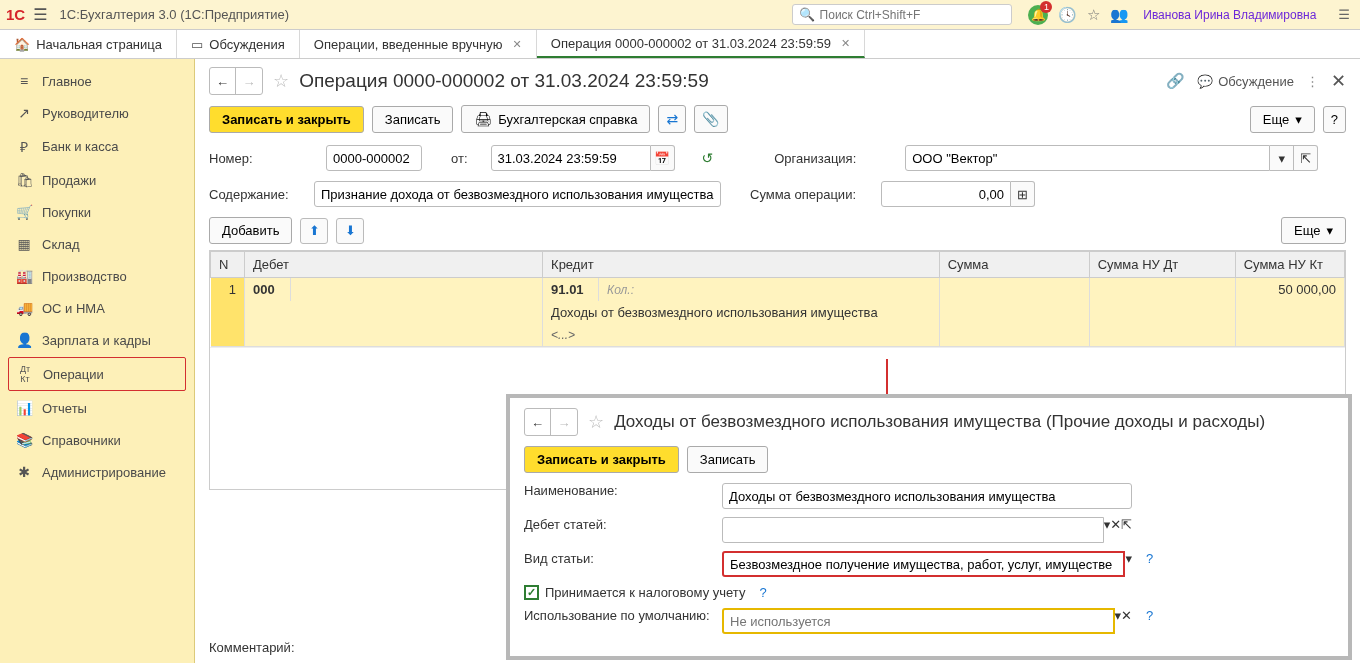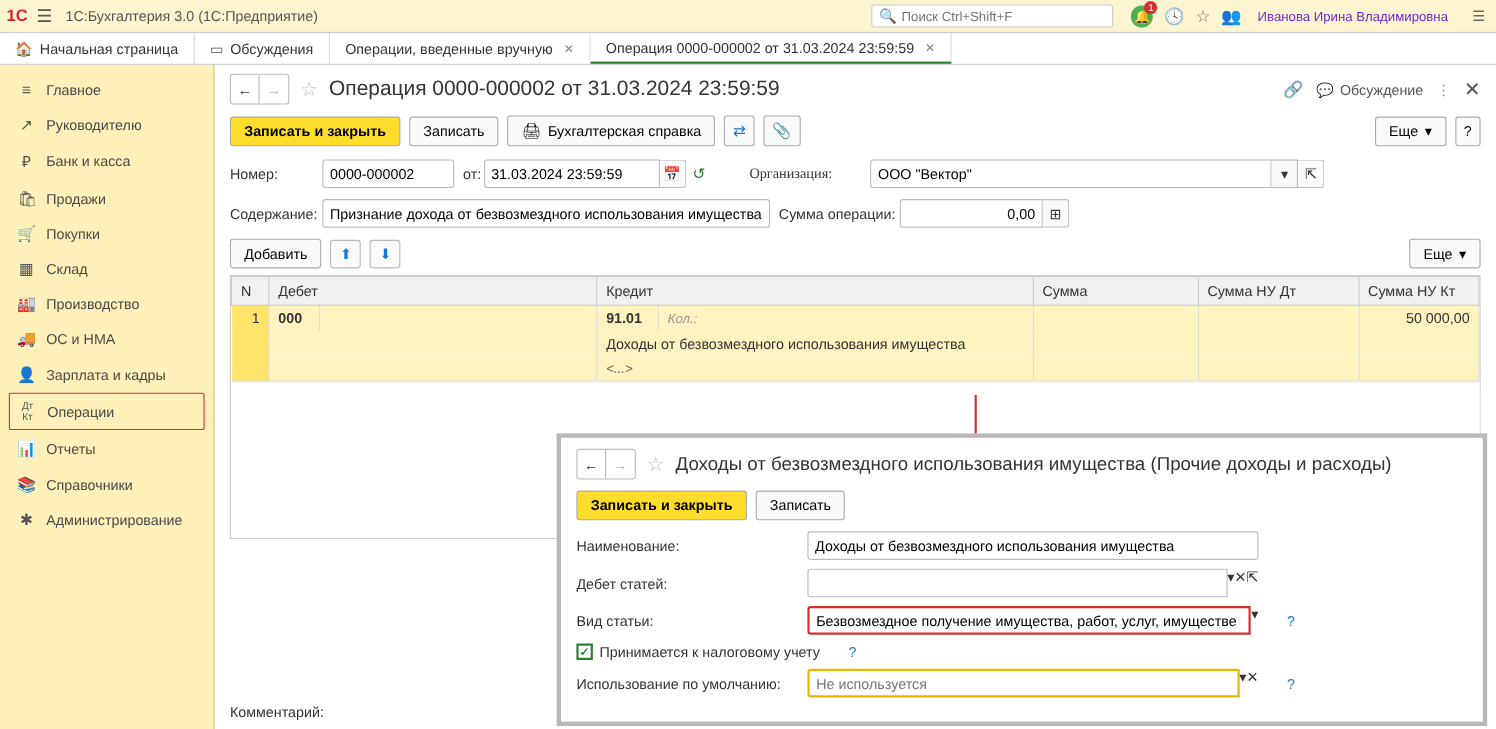--- a/index.html
+++ b/index.html
@@ -53,21 +53,21 @@
 
     
     .toolbar-row { display: flex; align-items: center; gap: 8px; margin-bottom: 12px; }
     .btn { border: 1px solid #aaa; background: #fafafa; border-radius: 3px; padding: 5px 12px; cursor: pointer; font-size: 13px; display: flex; align-items: center; gap: 6px; }
     .btn.primary { background: #ffdd2d; font-weight: bold; }
     .btn-icon-only { padding: 5px 7px; }
     .tb-icon { font-size: 14px; }
     .toolbar-spacer { flex: 1; }
 
     
-    .field-row { display: flex; align-items: center; gap: 2px; margin-bottom: 10px; }
+    .field-row { display: flex; align-items: center; gap: 23px; margin-bottom: 10px; }
     .field-label { color: #333; font-size: 13px; }
     .text-input { border: 1px solid #bbb; border-radius: 3px; padding: 4px 6px; font-size: 13px; height: 26px; background: #fff; }
     .input-group { display: flex; }
     .input-group .text-input { border-radius: 3px 0 0 3px; }
     .input-group .input-btn { border: 1px solid #bbb; border-left: none; width: 24px; display: flex; align-items: center; justify-content: center; background: #fafafa; cursor: pointer; }
     .input-group .input-btn:last-child { border-radius: 0 3px 3px 0; }
     .green-arrow { color: #2e7d32; font-size: 14px; margin-left: 4px; cursor: pointer; }
 
     
     .table-toolbar { display: flex; align-items: center; gap: 8px; margin-bottom: 6px; }
@@ -90,21 +90,21 @@
     .comment-row { display: flex; align-items: center; gap: 8px; position: absolute; bottom: 8px; left: 14px; }
 
     
     .red-arrow-svg { position: absolute; left: 682px; top: 300px; pointer-events: none; z-index: 5; }
 
     
     .panel { position: absolute; left: 311px; top: 335px; width: 846px; background: #fff; border: 4px solid #b8b8b8; padding: 10px 14px 14px; z-index: 10; }
     .panel-header { display: flex; align-items: center; gap: 10px; margin-bottom: 10px; }
     .panel-title { font-size: 17px; }
     .panel-toolbar { display: flex; gap: 8px; margin-bottom: 10px; }
-    .panel-field-row { display: flex; align-items: center; gap: 20px; margin-bottom: 8px; }
+    .panel-field-row { display: flex; align-items: flex-start; gap: 8px; margin-bottom: 8px; }
     .panel-label { width: 190px; }
     .panel-input-group { display: flex; width: 410px; }
     .panel-input-group .text-input { flex: 1; border-radius: 3px 0 0 3px; }
     .highlight-red .text-input { border: 2px solid #d32f2f; }
     .highlight-red .input-btn { border-color: #d32f2f; border-top-width: 2px; border-bottom-width: 2px; }
     .highlight-red .input-btn:last-child { border-right-width: 2px; }
     .highlight-yellow .text-input { border: 2px solid #e6b800; }
     .highlight-yellow .input-btn { border-color: #e6b800; border-top-width: 2px; border-bottom-width: 2px; }
     .highlight-yellow .input-btn:last-child { border-right-width: 2px; }
     .help-icon { color: #1976d2; margin-left: 6px; cursor: pointer; }
@@ -247,28 +247,28 @@
       <div class="toolbar-spacer"></div>
       <button class="btn">
           <span>Еще</span> 
           <span>▾</span>
         </button>
       <button class="btn btn-icon-only">?</button>
     </div>
 
     <div class="field-row">
       <span class="field-label" style="width:82px;">Номер:</span>
-      <input class="text-input" style="width: 120px;" value="0000-000002">
+      <input class="text-input" style="width: 96px; margin-left: 12px;" value="0000-000002">
       <span class="field-label" style="margin-left:6px;">от:</span>
       <div class="input-group">
         <input class="text-input" style="width: 160px;" value="31.03.2024 23:59:59">
         <div class="input-btn">📅</div>
       </div>
       <span class="green-arrow">↺</span>
-      <span class="field-label" style="margin-left:38px; width:108px;font-family:Liberation Serif, serif;">Организация:</span>
+      <span class="field-label" style="margin-left:38px; width:108px;">Организация:</span>
       <div class="input-group" style="width:413px;">
         <input class="text-input" style="flex: 1 1 0%;" value="ООО &quot;Вектор&quot;">
         <div class="input-btn">▾</div>
         <div class="input-btn">⇱</div>
       </div>
     </div>
 
     <div class="field-row">
       <span class="field-label" style="width:82px;">Содержание:</span>
       <input class="text-input" style="width: 407px;" value="Признание дохода от безвозмездного использования имущества">

